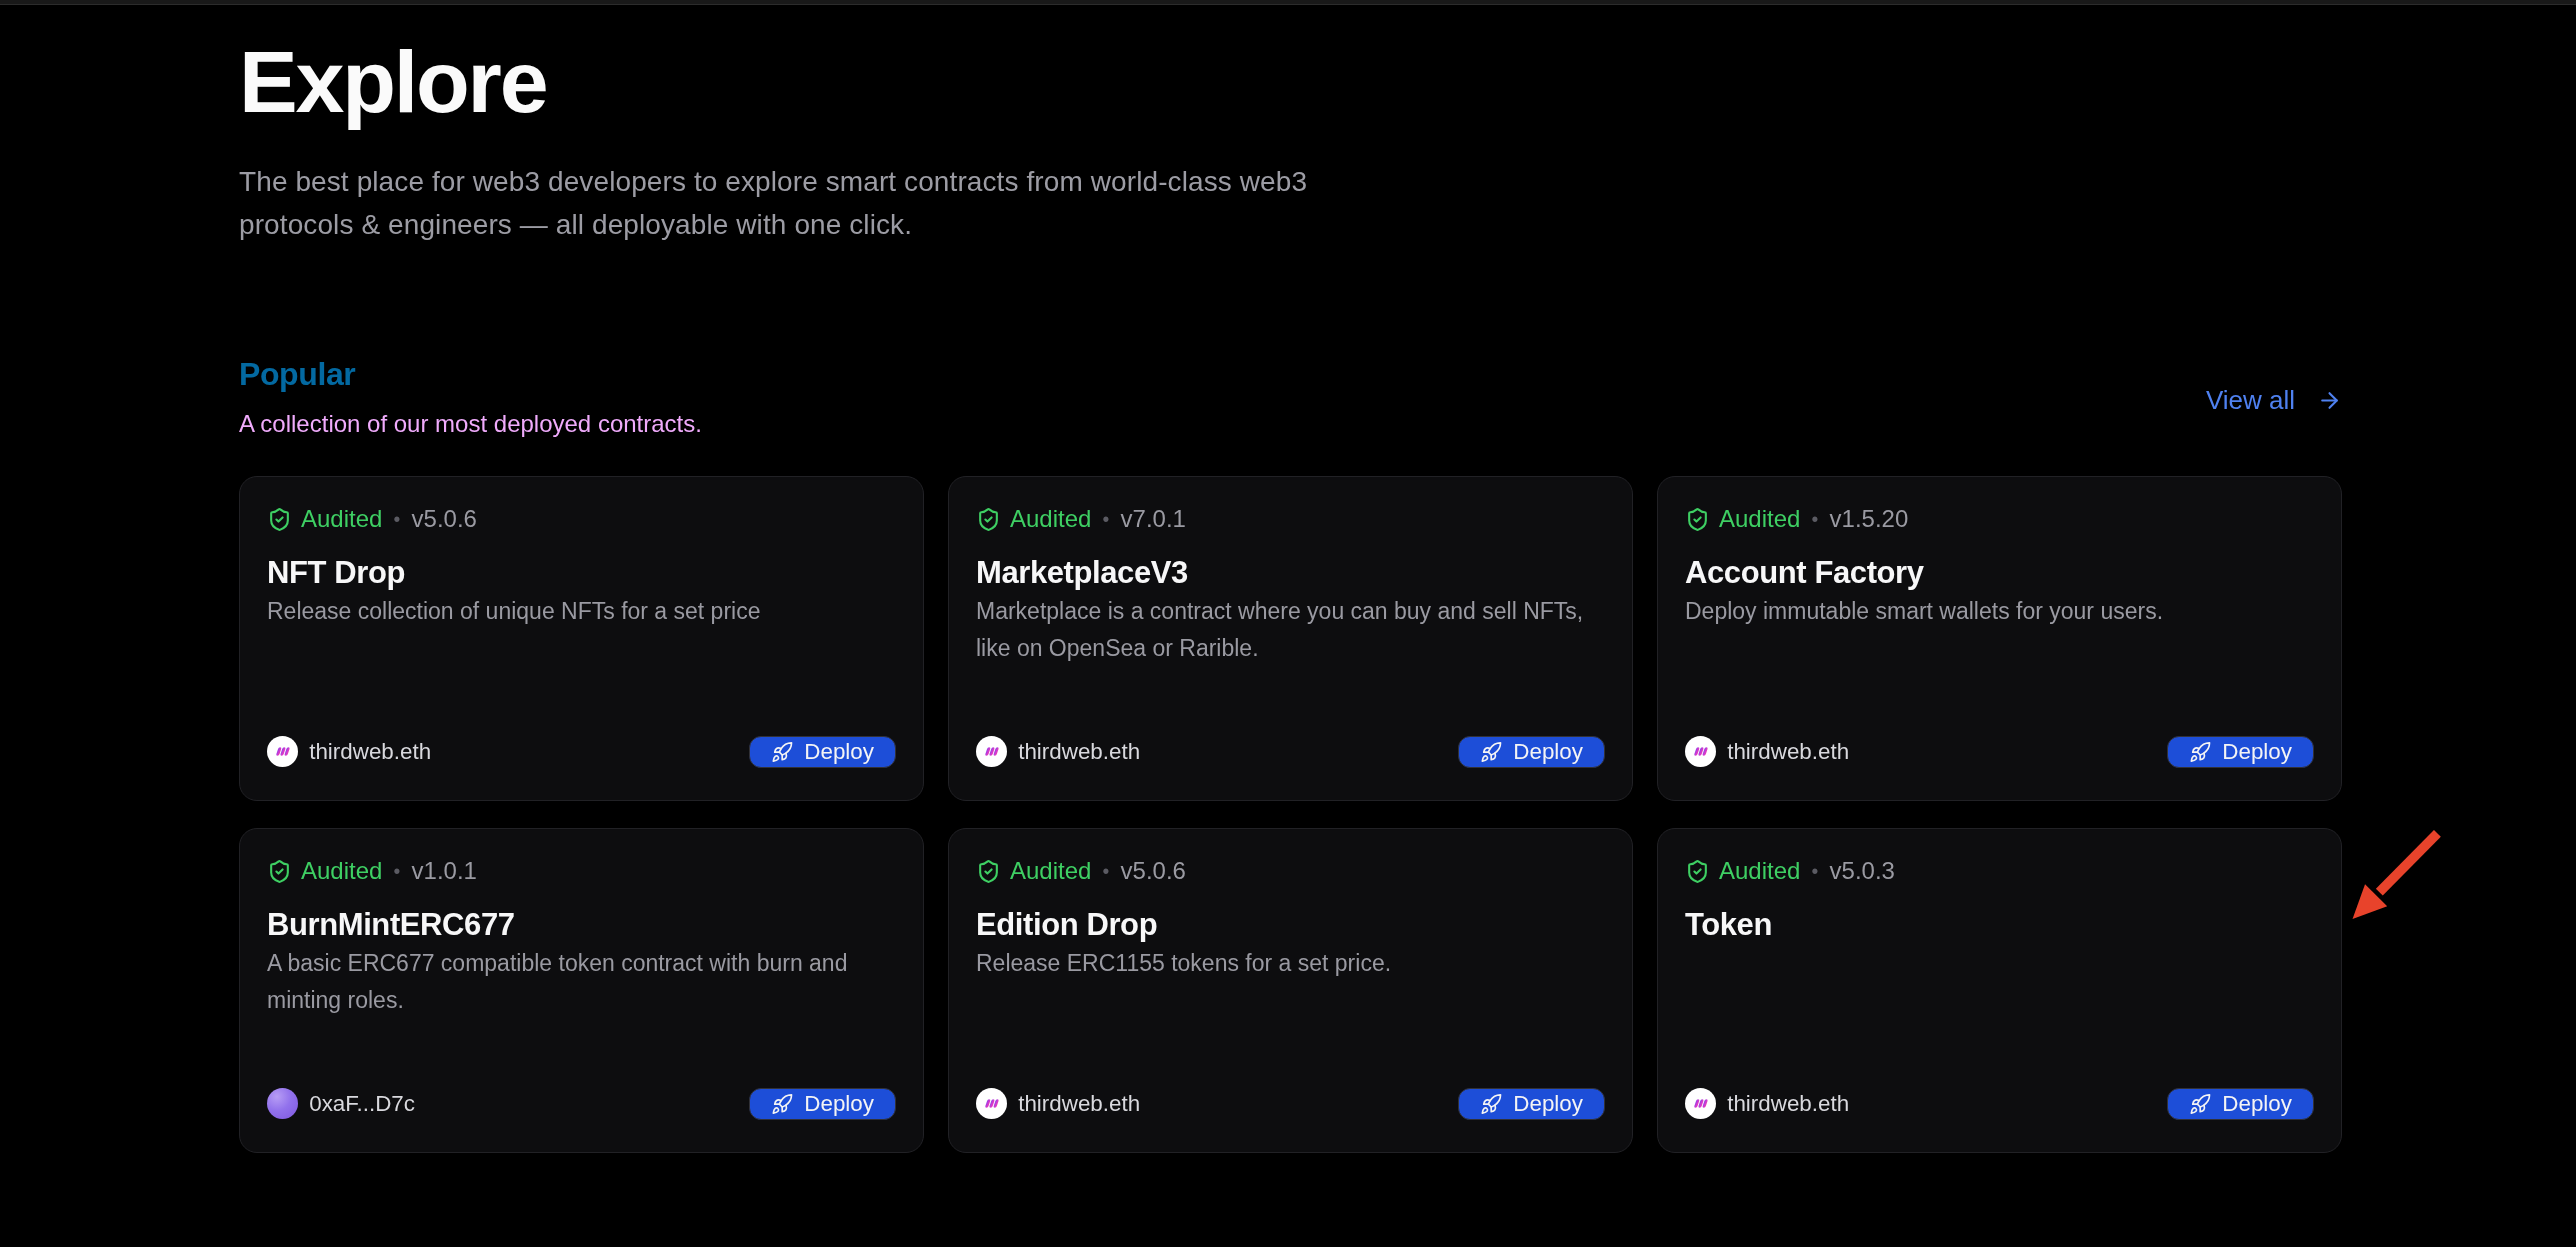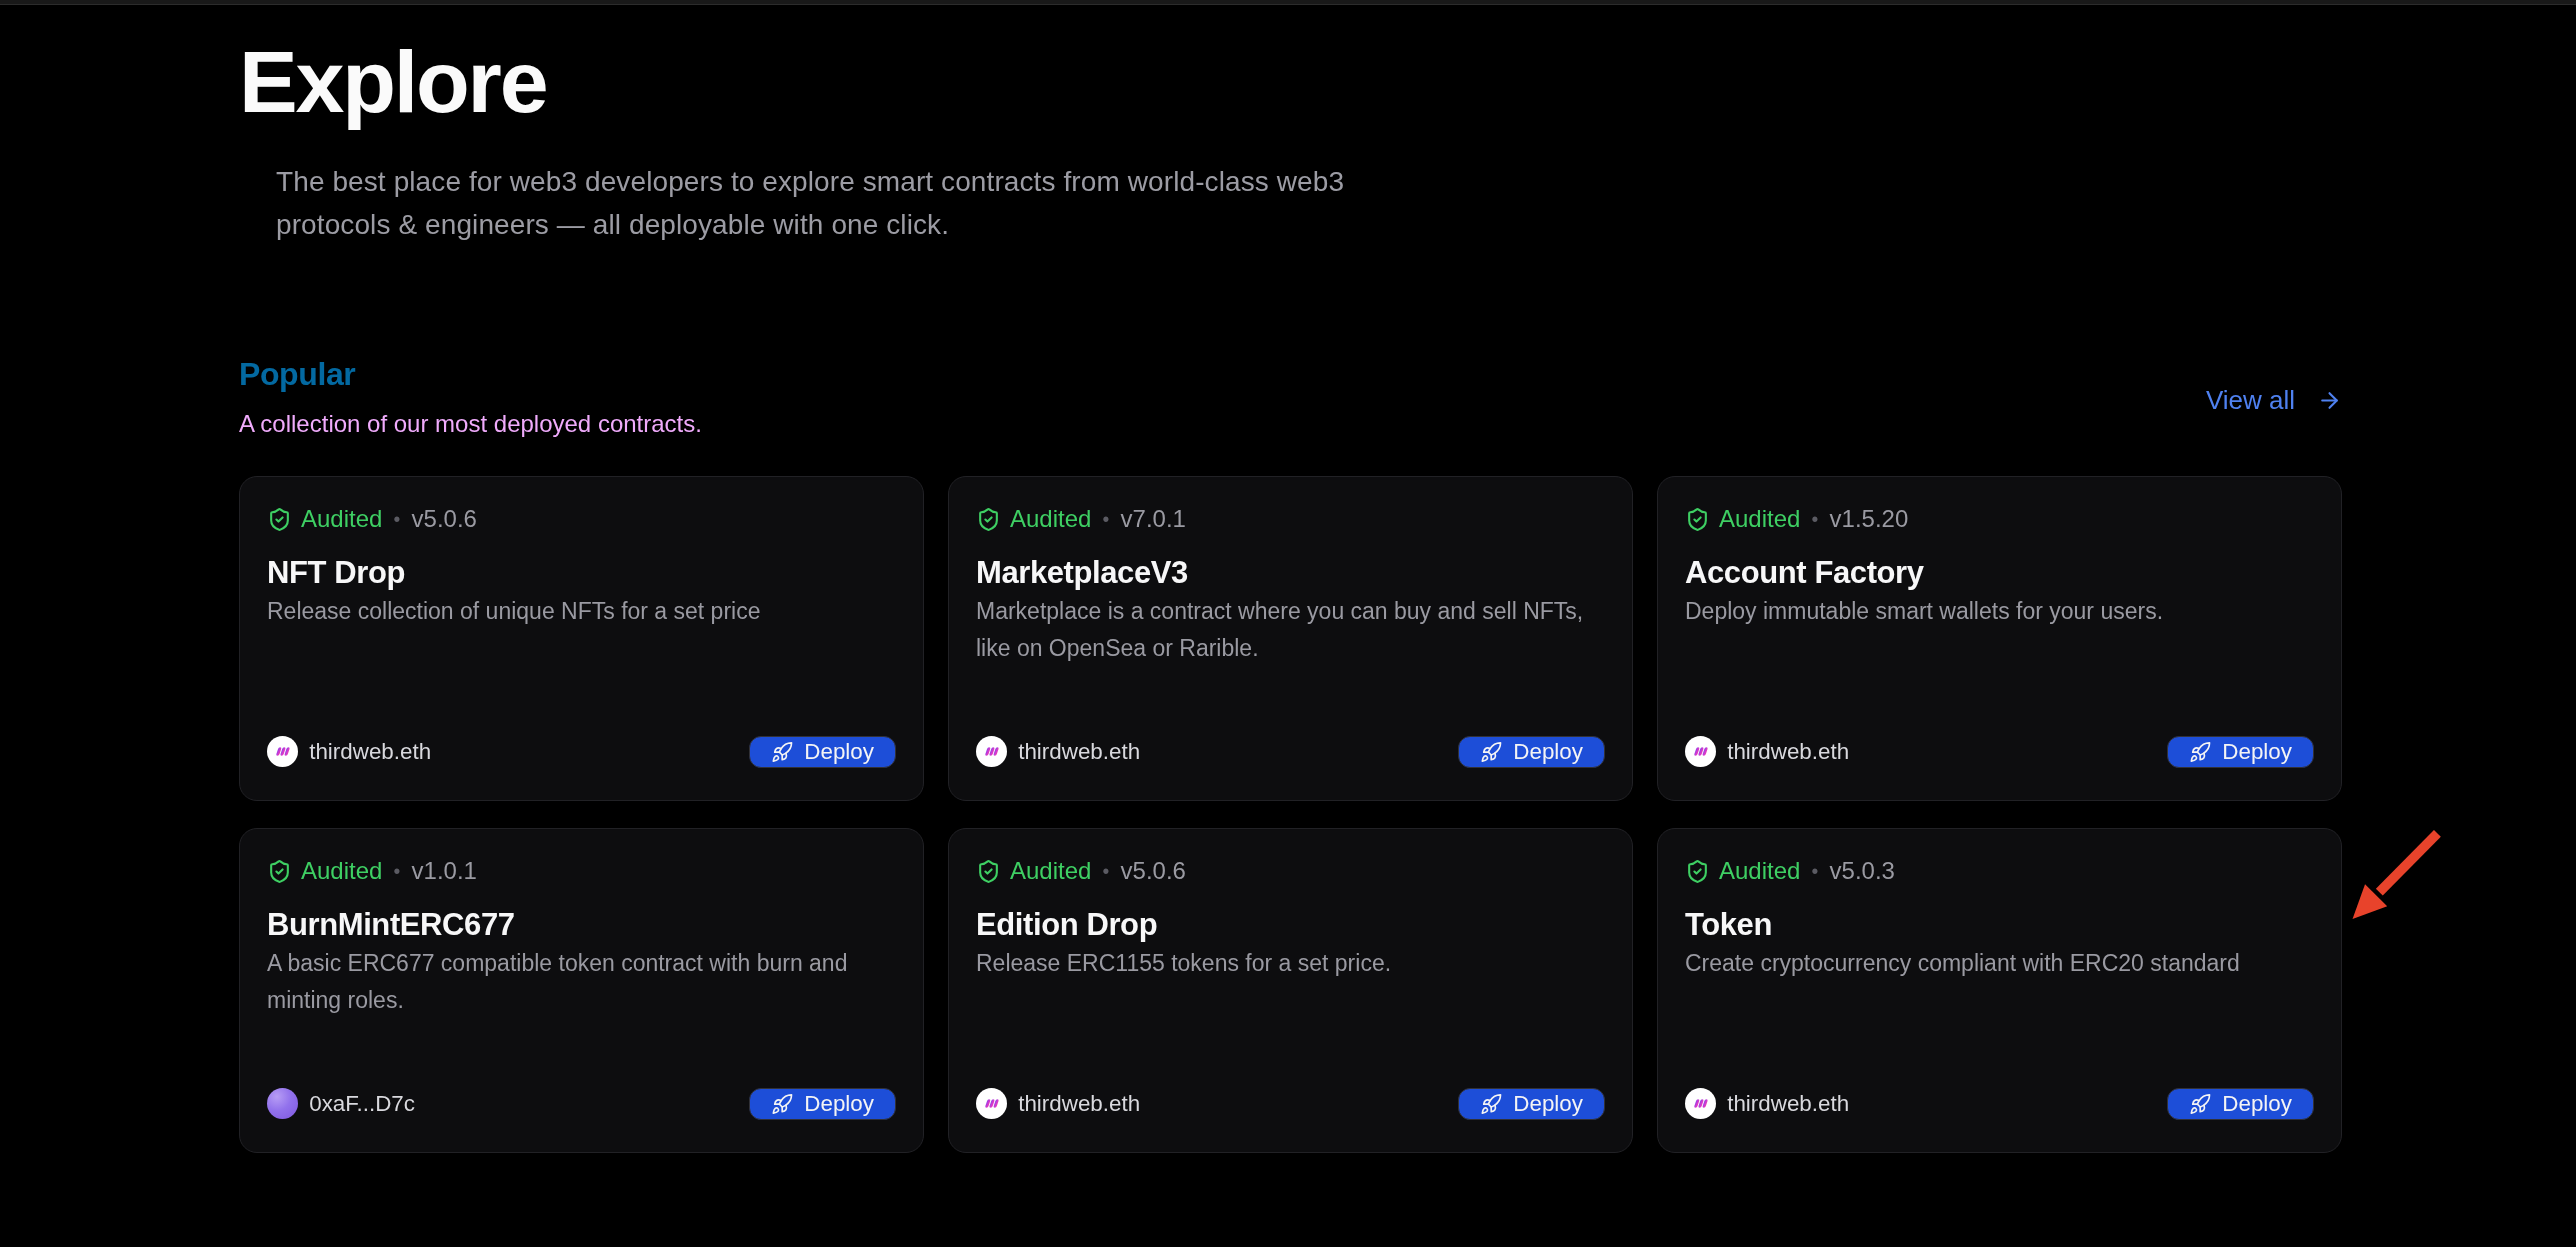--- a/index.html
+++ b/index.html
@@ -24,21 +24,20 @@
     margin-top: 36px;
     font-size: 88px; line-height: 1;
     font-weight: 700; letter-spacing: -2.2px;
     color: #fafafa;
   }
   .hero-desc {
     margin-top: 34px;
     font-size: 28px; line-height: 43px;
     color: #9c9ca4;
     letter-spacing: 0.1px;
-    margin-left: 37px;
   }
   .hero-desc span { display: block; }
   .section-header {
     margin-top: 112px;
     display: flex; justify-content: space-between; align-items: center;
   }
   .section-heading {
     font-size: 32px; line-height: 32px;
     font-weight: 700; letter-spacing: -0.4px;
     color: #0369a1;
@@ -346,21 +345,20 @@
       <div class="badge-row">
         <svg class="shield" viewBox="0 0 24 24" fill="none" stroke="#3ecf63" stroke-width="2" stroke-linecap="round" stroke-linejoin="round">
             <path d="M20 13c0 5-3.5 7.5-7.66 8.95a1 1 0 0 1-.67-.01C7.5 20.5 4 18 4 13V6a1 1 0 0 1 1-1c2 0 4.5-1.2 6.24-2.72a1 1 0 0 1 1.52 0C14.5 3.8 17 5 19 5a1 1 0 0 1 1 1z"></path>
             <path d="m9 12 2 2 4-4"></path>
           </svg>
         <span class="audited">Audited</span>
         <span class="dot">•</span>
         <span class="version">v5.0.3</span>
       </div>
       <h3 class="card-title">Token</h3>
-      <p class="card-desc">Create cryptocurrency compliant with ERC20 standard</p>
       <div class="card-footer">
         <div class="publisher">
           <span class="avatar avatar--thirdweb">
             <svg viewBox="0 0 28 18">
                 <g transform="skewX(-18)">
                   <rect x="9" y="3" width="4.6" height="12" rx="2.3" fill="url(#twgrad)"></rect>
                   <rect x="15" y="3" width="4.6" height="12" rx="2.3" fill="url(#twgrad)"></rect>
                   <rect x="21" y="3" width="4.6" height="12" rx="2.3" fill="url(#twgrad)"></rect>
                 </g>
               </svg>

